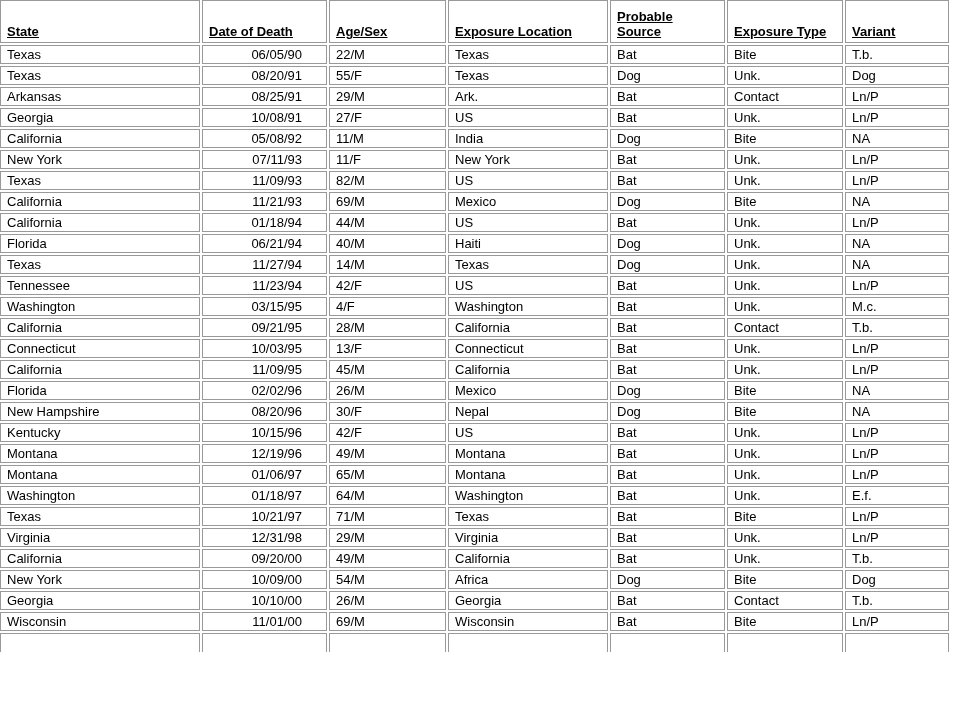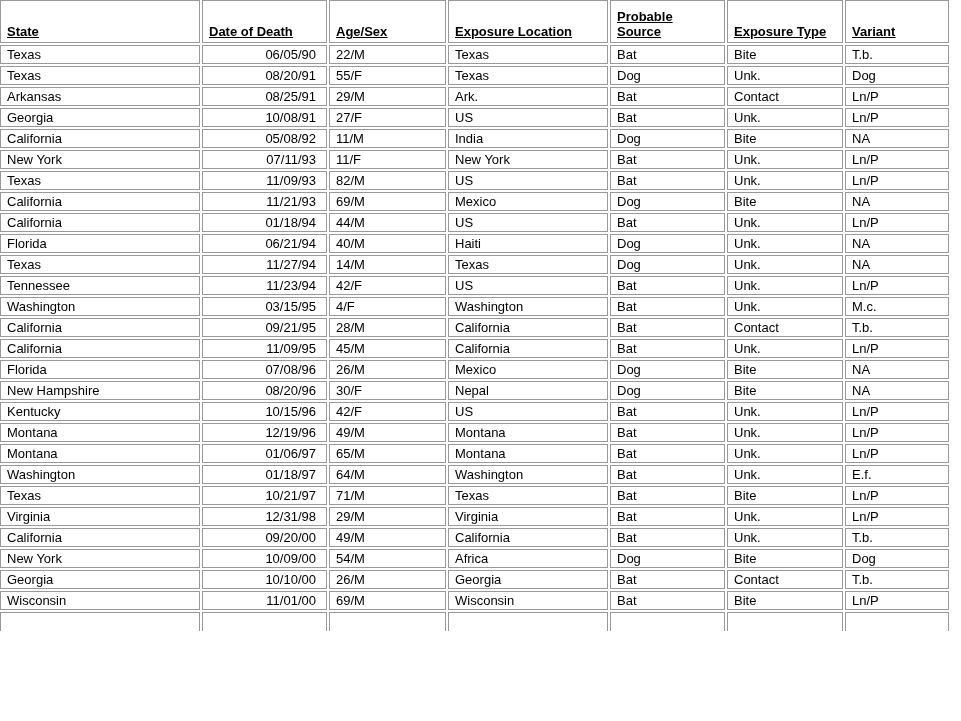--- a/index.html
+++ b/index.html
@@ -41,21 +41,21 @@
   th {
     font-weight: bold;
     text-decoration: underline;
     vertical-align: bottom;
     height: 43px;
     padding-bottom: 3px;
     white-space: normal;
   }
   th .th-inner { text-decoration: underline; }
   th.th-probable_source .th-inner { display: inline-block; max-width: 66px; }
-  td.td-date_of_death { text-align: right; padding-right: 10px; }
+  td.td-date_of_death { text-align: right; padding-right: 24px; }
   tr.cutoff-row td { height: 19px; border-bottom: none; }
 </style>
 </head>
 <body>
 
 <table class="data-table">
   <colgroup>
     <col class="c-state">
     <col class="c-date_of_death">
     <col class="c-age_sex">
@@ -196,31 +196,40 @@
       <tr>
         <td class="td-state">California</td>
         <td class="td-date_of_death">09/21/95</td>
         <td class="td-age_sex">28/M</td>
         <td class="td-exposure_location">California</td>
         <td class="td-probable_source">Bat</td>
         <td class="td-exposure_type">Contact</td>
         <td class="td-variant">T.b.</td>
       </tr>
       <tr>
+        <td class="td-state">Connecticut</td>
+        <td class="td-date_of_death">10/03/95</td>
+        <td class="td-age_sex">13/F</td>
+        <td class="td-exposure_location">Connecticut</td>
+        <td class="td-probable_source">Bat</td>
+        <td class="td-exposure_type">Unk.</td>
+        <td class="td-variant">Ln/P</td>
+      </tr>
+      <tr>
         <td class="td-state">California</td>
         <td class="td-date_of_death">11/09/95</td>
         <td class="td-age_sex">45/M</td>
         <td class="td-exposure_location">California</td>
         <td class="td-probable_source">Bat</td>
         <td class="td-exposure_type">Unk.</td>
         <td class="td-variant">Ln/P</td>
       </tr>
       <tr>
         <td class="td-state">Florida</td>
-        <td class="td-date_of_death">07/08/96</td>
+        <td class="td-date_of_death">02/02/96</td>
         <td class="td-age_sex">26/M</td>
         <td class="td-exposure_location">Mexico</td>
         <td class="td-probable_source">Dog</td>
         <td class="td-exposure_type">Bite</td>
         <td class="td-variant">NA</td>
       </tr>
       <tr>
         <td class="td-state">New Hampshire</td>
         <td class="td-date_of_death">08/20/96</td>
         <td class="td-age_sex">30/F</td>

